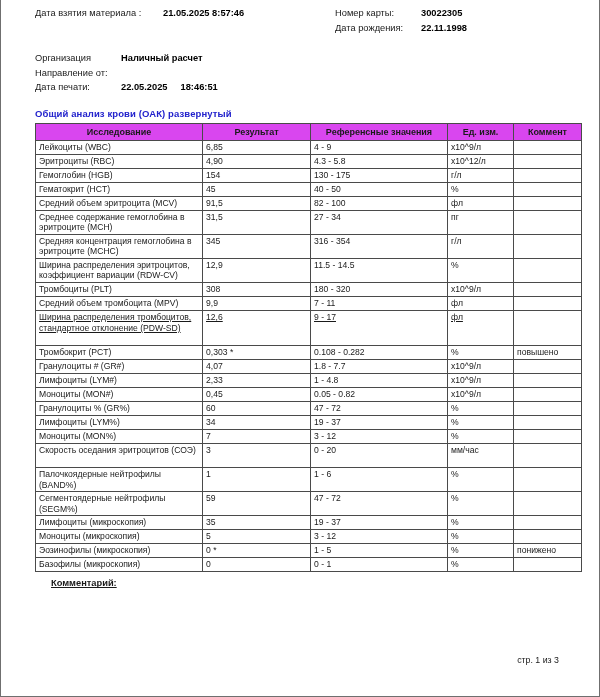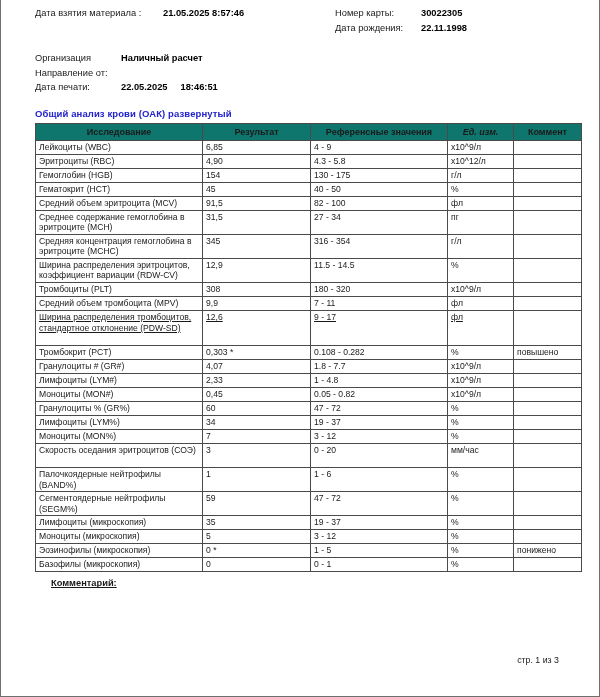--- a/index.html
+++ b/index.html
@@ -59,37 +59,37 @@
     table-layout: fixed;
     font-size: 8.6px;
   }
   table.labtable th, table.labtable td {
     border: 1px solid #4a4a4a;
     vertical-align: top;
     padding: 1px 3px 1px 3px;
     line-height: 10.6px;
   }
   table.labtable thead th {
-    background: #0f766e;
+    background: #d946ef;
     text-align: center;
     font-weight: bold;
     font-size: 9px;
     padding-top: 2px;
     padding-bottom: 2px;
     line-height: 12px;
   }
   td.c-name  { width: 167px; }
   td.c-res   { width: 108px; }
   td.c-ref   { width: 137px; }
   td.c-unit  { width: 66px; }
   td.c-com   { width: 68px; }
   th.c-name  { width: 167px; }
   th.c-res   { width: 108px; }
   th.c-ref   { width: 137px; }
-  th.c-unit  { width: 66px; font-style: italic; }
+  th.c-unit  { width: 66px; }
   th.c-com   { width: 68px; }
 
   tr.r1 td { height: 14px; }
   tr.r2 td { height: 24px; }
   tr.r3 td { height: 35px; text-decoration: underline; }
 
   
   .comment-label {
     margin-top: 6px;
     font-size: 9.3px;

